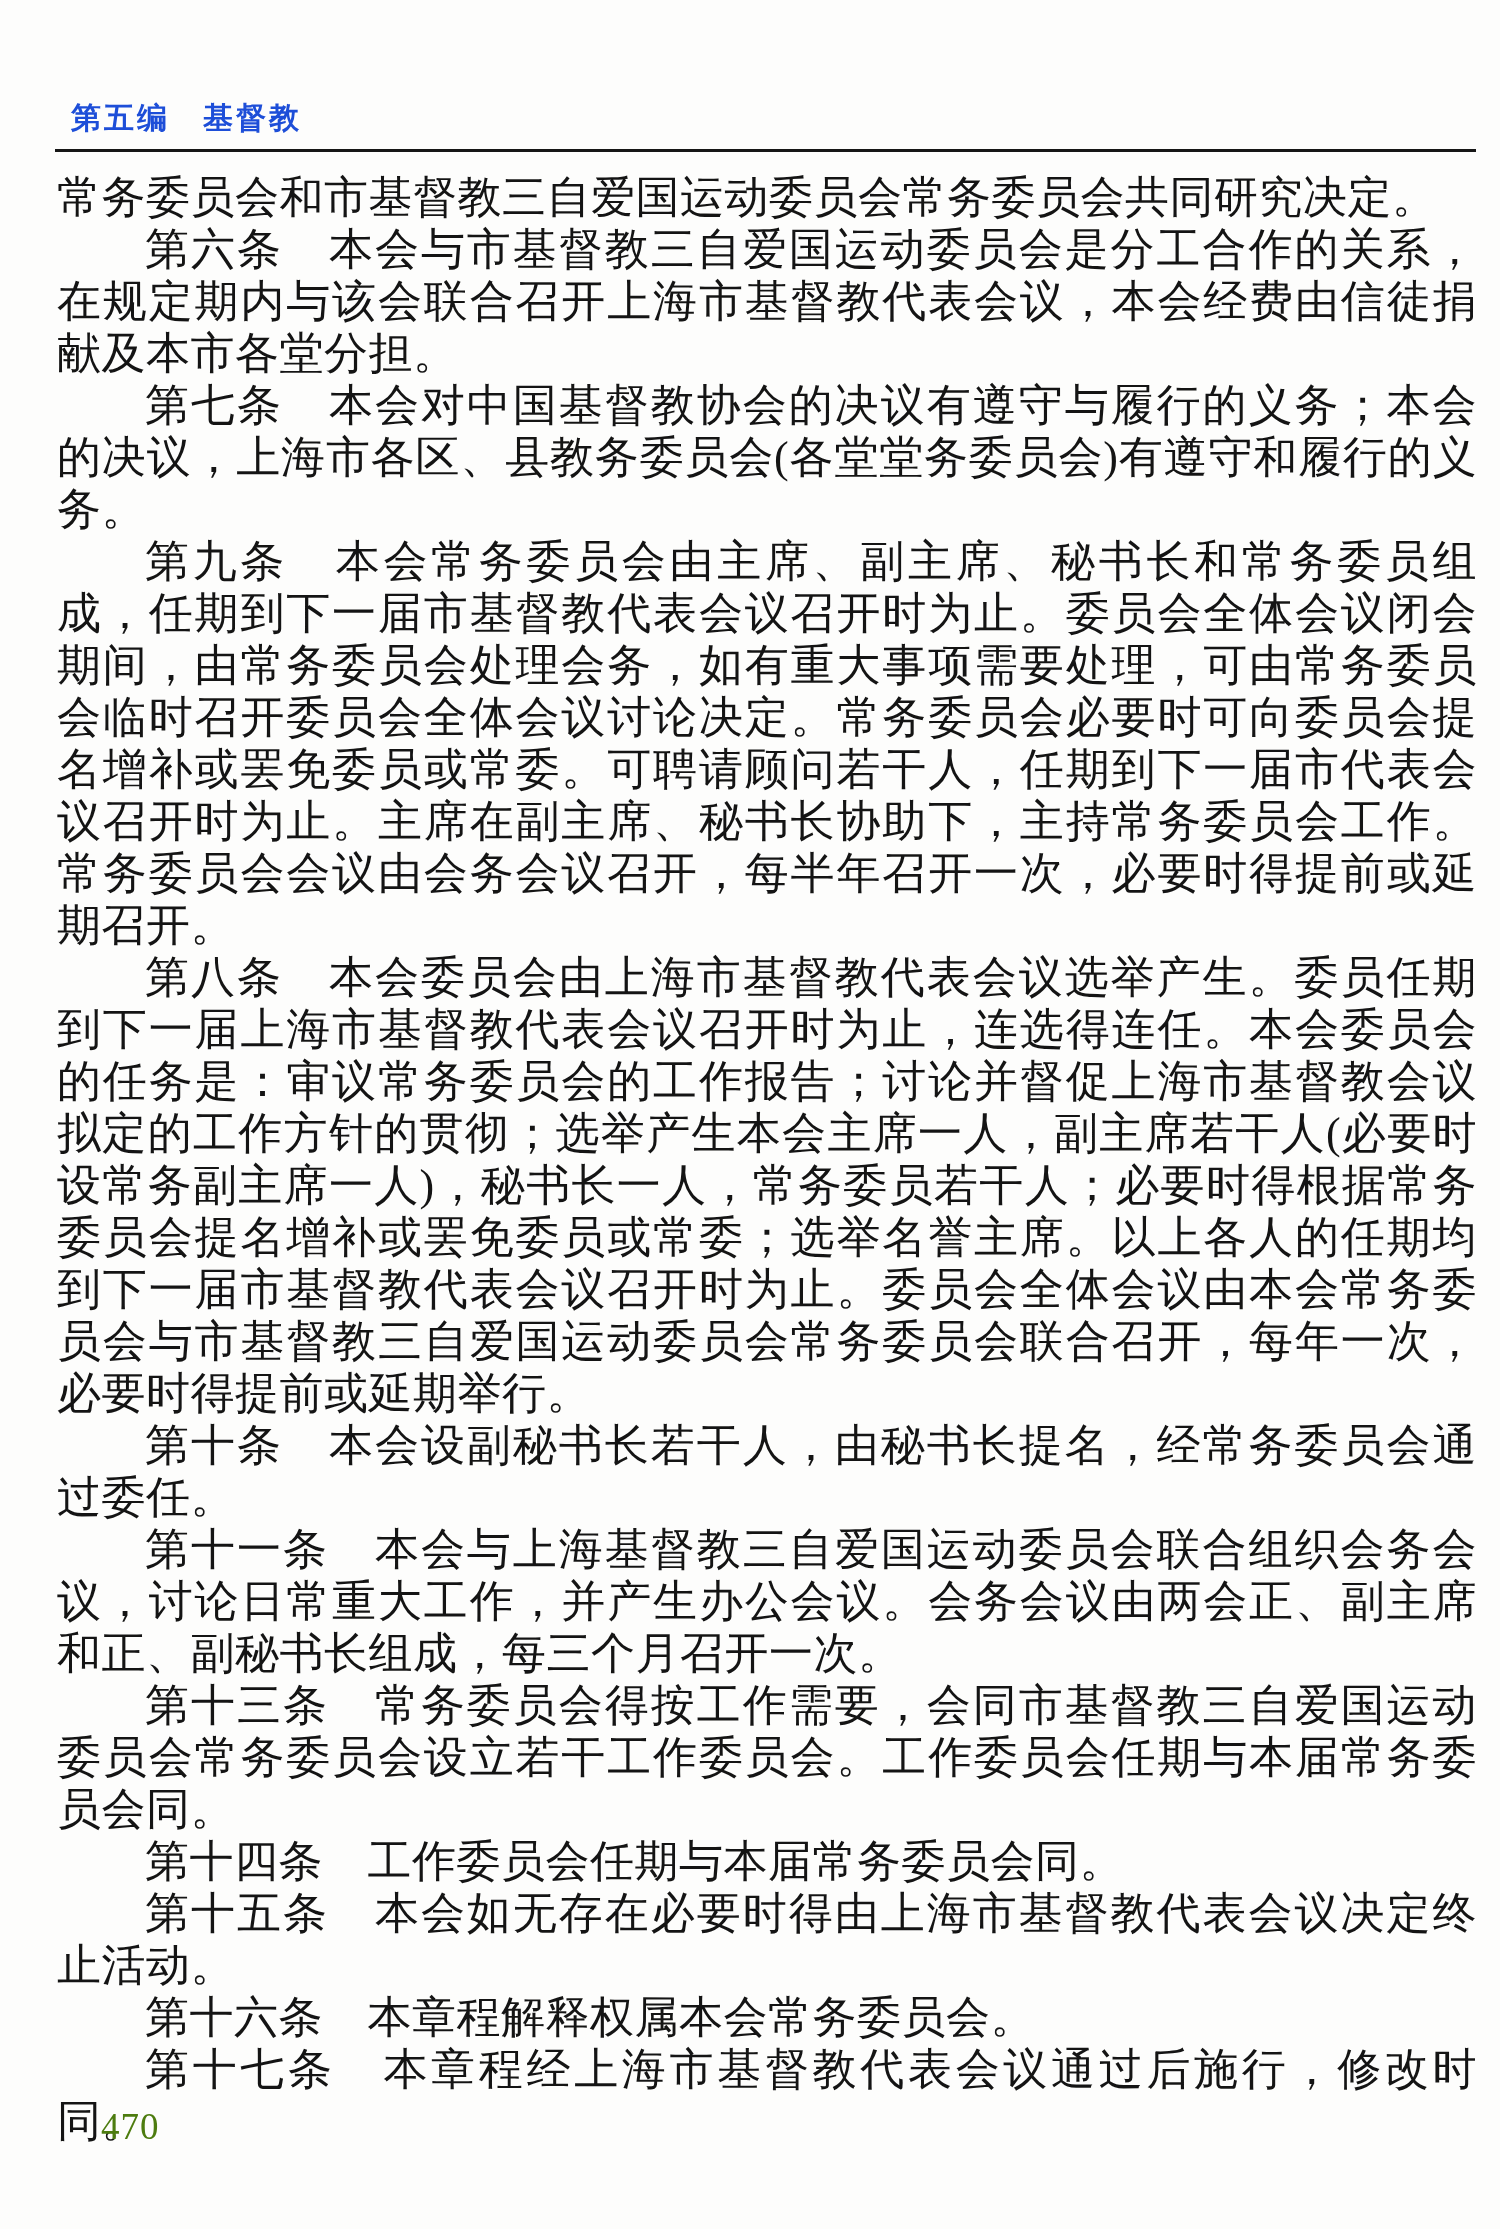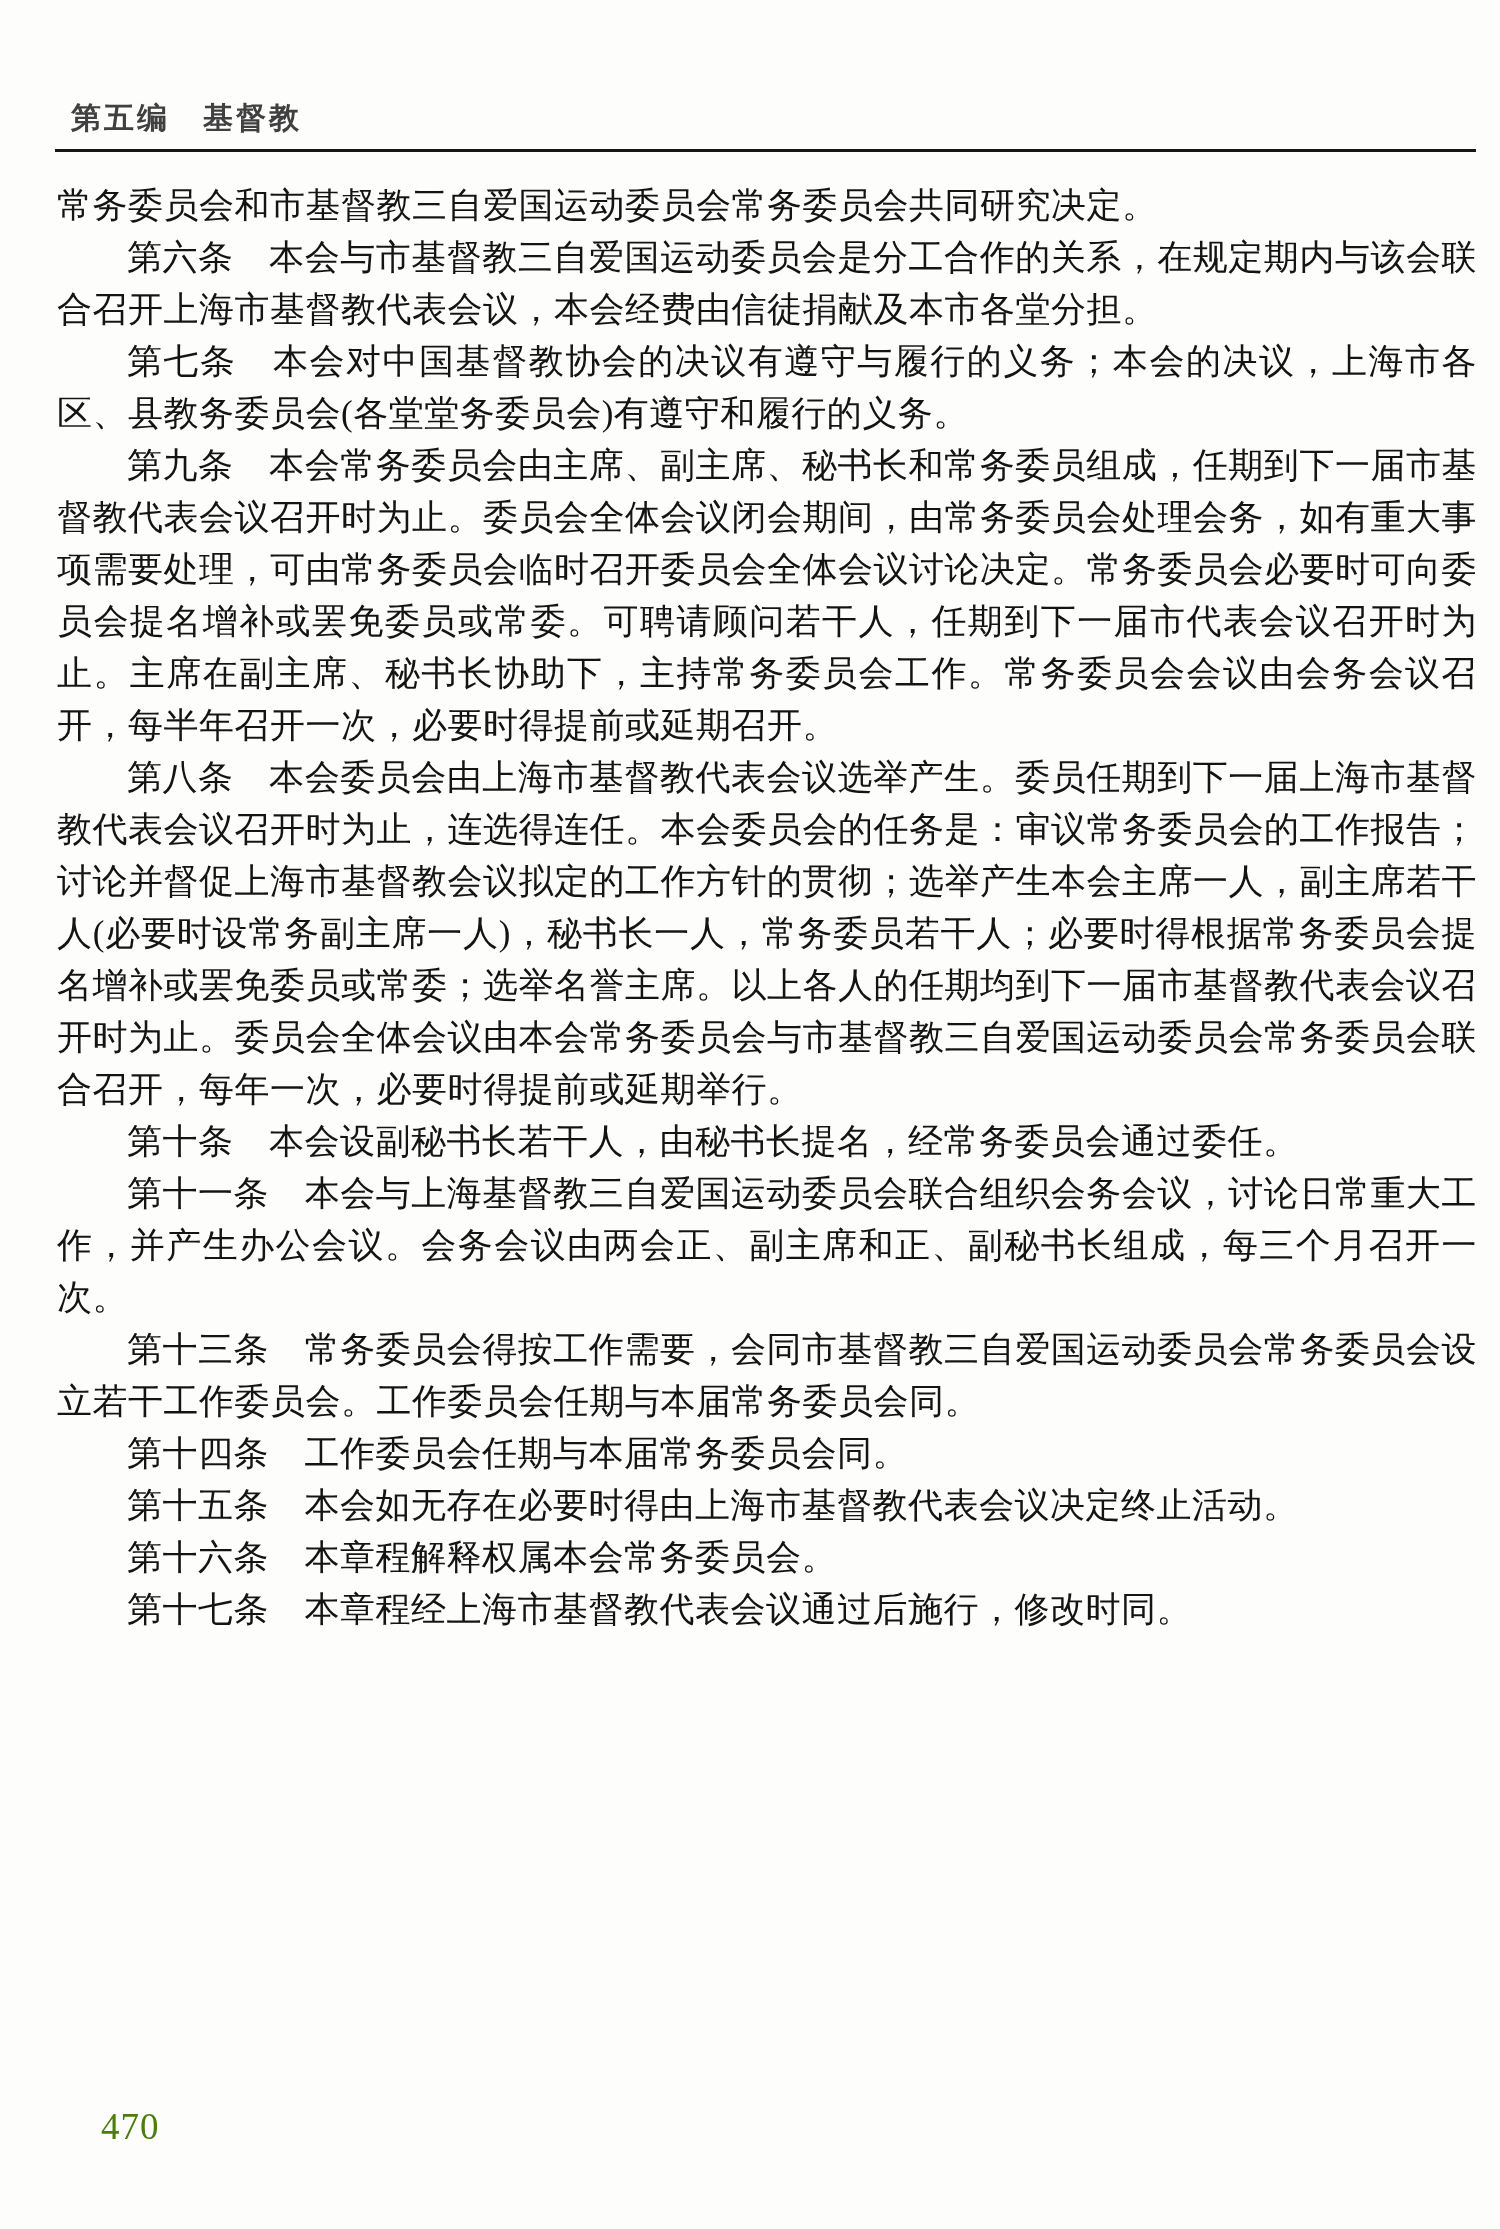--- a/index.html
+++ b/index.html
@@ -17,36 +17,36 @@
     color: #141414;
   }
   .running-header {
     position: absolute;
     left: 71px;
     top: 98px;
     font-size: 30px;
     font-weight: bold;
     letter-spacing: 3px;
     white-space: pre;
-    color: #404040;
+    color: #1d4ed8;
   }
   .header-rule {
     position: absolute;
     left: 55px;
     top: 149px;
     width: 1421px;
     height: 3px;
     background: #161616;
   }
   .body-text {
     position: absolute;
     left: 57px;
-    top: 180px;
+    top: 172px;
     width: 1420px;
-    font-size: 35px;
+    font-size: 44px;
     line-height: 52px;
     letter-spacing: 0.5px;
     text-align: justify;
   }
   .para {
     margin: 0;
     text-indent: 2em;
   }
   .para.no-indent {
     text-indent: 0;

